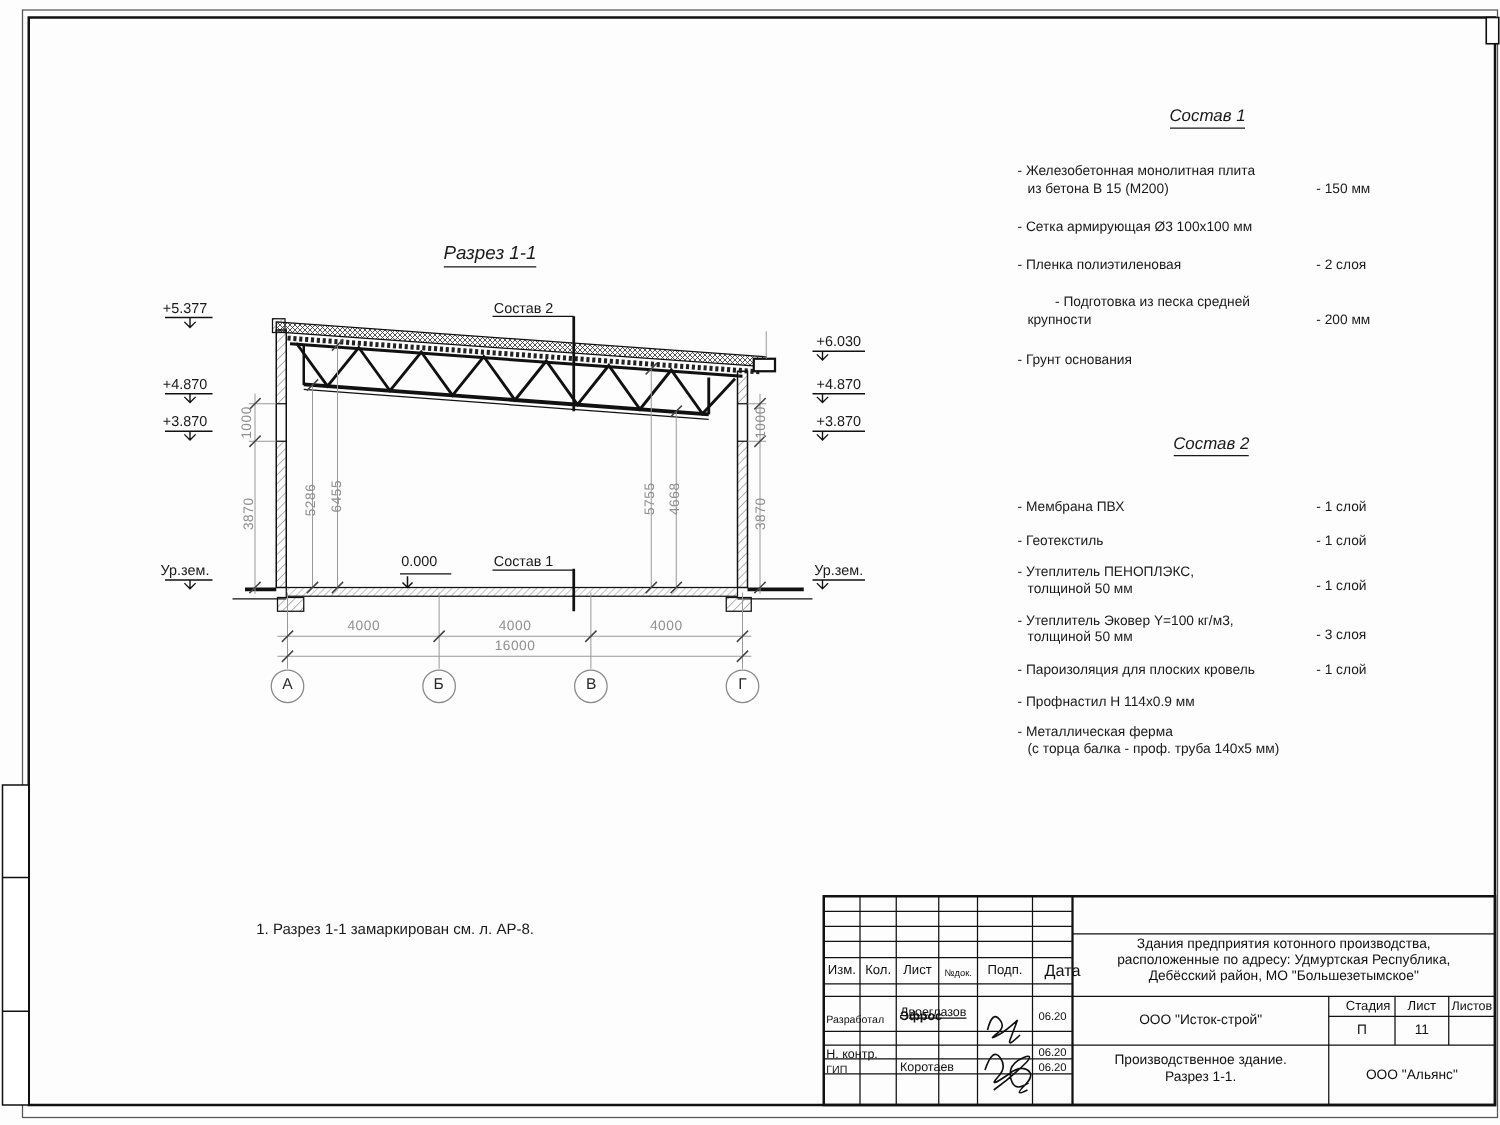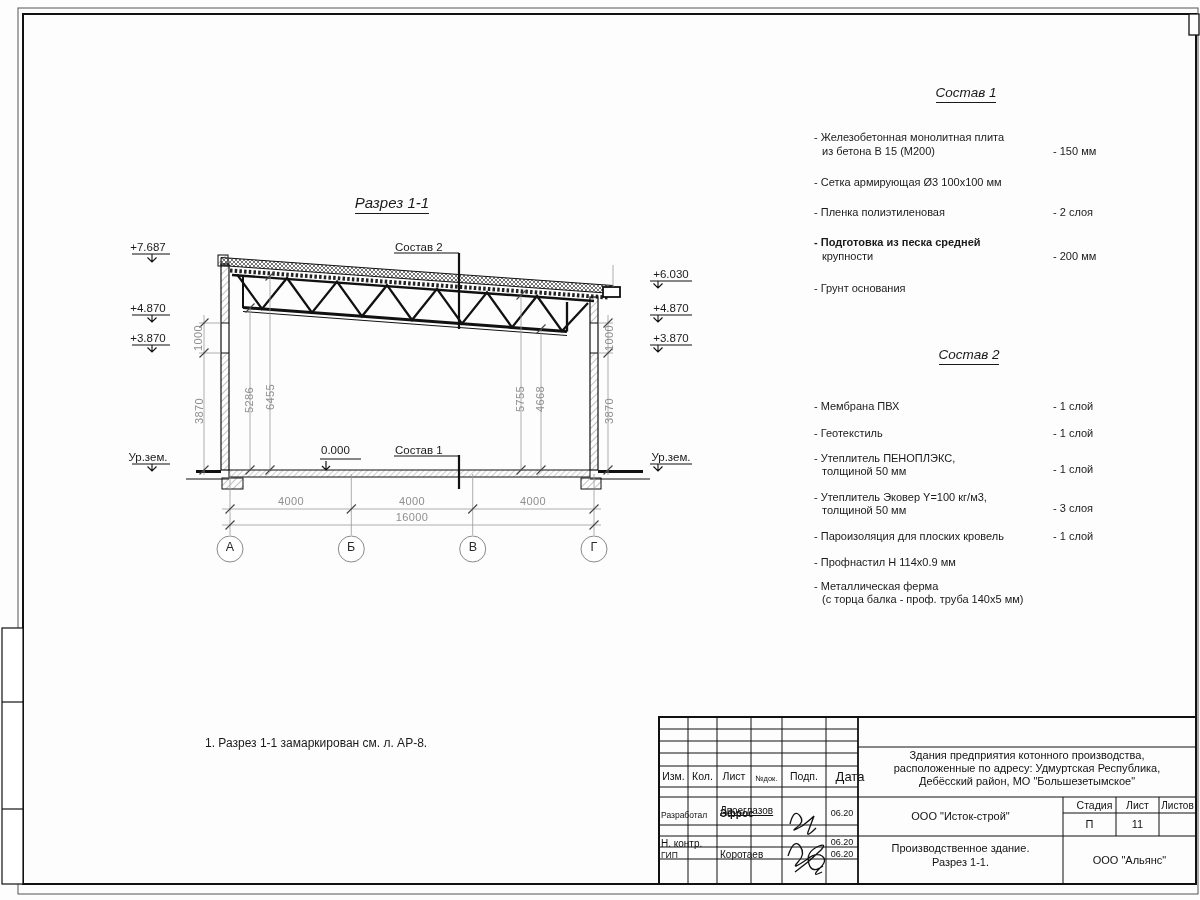--- a/index.html
+++ b/index.html
@@ -180,21 +180,21 @@
   </g>
 </svg>
 
 <div class="t it u ctr" style="left:340px;top:196px;width:104px;font-size:15px;"><span>Разрез 1-1</span></div>
 <div class="t" style="left:205px;top:737px;font-size:12px;">1. Разрез 1-1 замаркирован см. л. АР-8.</div>
 
 <div class="t" style="left:395px;top:241px;font-size:11.5px;">Состав 2</div>
 <div class="t" style="left:395px;top:444px;font-size:11.5px;">Состав 1</div>
 <div class="t" style="left:321px;top:444px;font-size:11.5px;">0.000</div>
 
-<div class="t elev" style="left:126px;top:241px;">+7.687</div>
+<div class="t elev" style="left:126px;top:241px;">+5.377</div>
 <div class="t elev" style="left:126px;top:302px;">+4.870</div>
 <div class="t elev" style="left:126px;top:332px;">+3.870</div>
 <div class="t elev" style="left:126px;top:451px;">Ур.зем.</div>
 
 <div class="t elev" style="left:649px;top:268px;">+6.030</div>
 <div class="t elev" style="left:649px;top:302px;">+4.870</div>
 <div class="t elev" style="left:649px;top:332px;">+3.870</div>
 <div class="t elev" style="left:649px;top:451px;">Ур.зем.</div>
 
 <div class="t ax" style="left:218px;top:541px;">А</div>
@@ -216,21 +216,21 @@
 <div class="t dim rot" style="left:500px;top:393px;">5755</div>
 <div class="t dim rot" style="left:520px;top:393px;">4668</div>
 
 <div class="t it u ctr" style="left:900px;top:86px;width:132px;font-size:13.5px;"><span>Состав 1</span></div>
 <div class="t" style="left:814px;top:131px;">- Железобетонная  монолитная плита</div>
 <div class="t" style="left:822px;top:145px;">из бетона В 15 (М200)</div>
 <div class="t" style="left:1053px;top:145px;">- 150 мм</div>
 <div class="t" style="left:814px;top:176px;">- Сетка армирующая Ø3 100х100 мм</div>
 <div class="t" style="left:814px;top:206px;">- Пленка полиэтиленовая</div>
 <div class="t" style="left:1053px;top:206px;">-  2 слоя</div>
-<div class="t" style="left:814px;top:236px;font-weight:bold;">- Подготовка из песка средней</div>
+<div class="t" style="left:844px;top:236px;">- Подготовка из песка средней</div>
 <div class="t" style="left:822px;top:250px;">крупности</div>
 <div class="t" style="left:1053px;top:250px;">- 200 мм</div>
 <div class="t" style="left:814px;top:282px;">- Грунт основания</div>
 
 <div class="t it u ctr" style="left:903px;top:348px;width:132px;font-size:13.5px;"><span>Состав 2</span></div>
 <div class="t" style="left:814px;top:400px;">- Мембрана ПВХ</div>
 <div class="t" style="left:1053px;top:400px;">- 1 слой</div>
 <div class="t" style="left:814px;top:427px;">- Геотекстиль</div>
 <div class="t" style="left:1053px;top:427px;">- 1 слой</div>
 <div class="t" style="left:814px;top:452px;">- Утеплитель ПЕНОПЛЭКС,</div>

